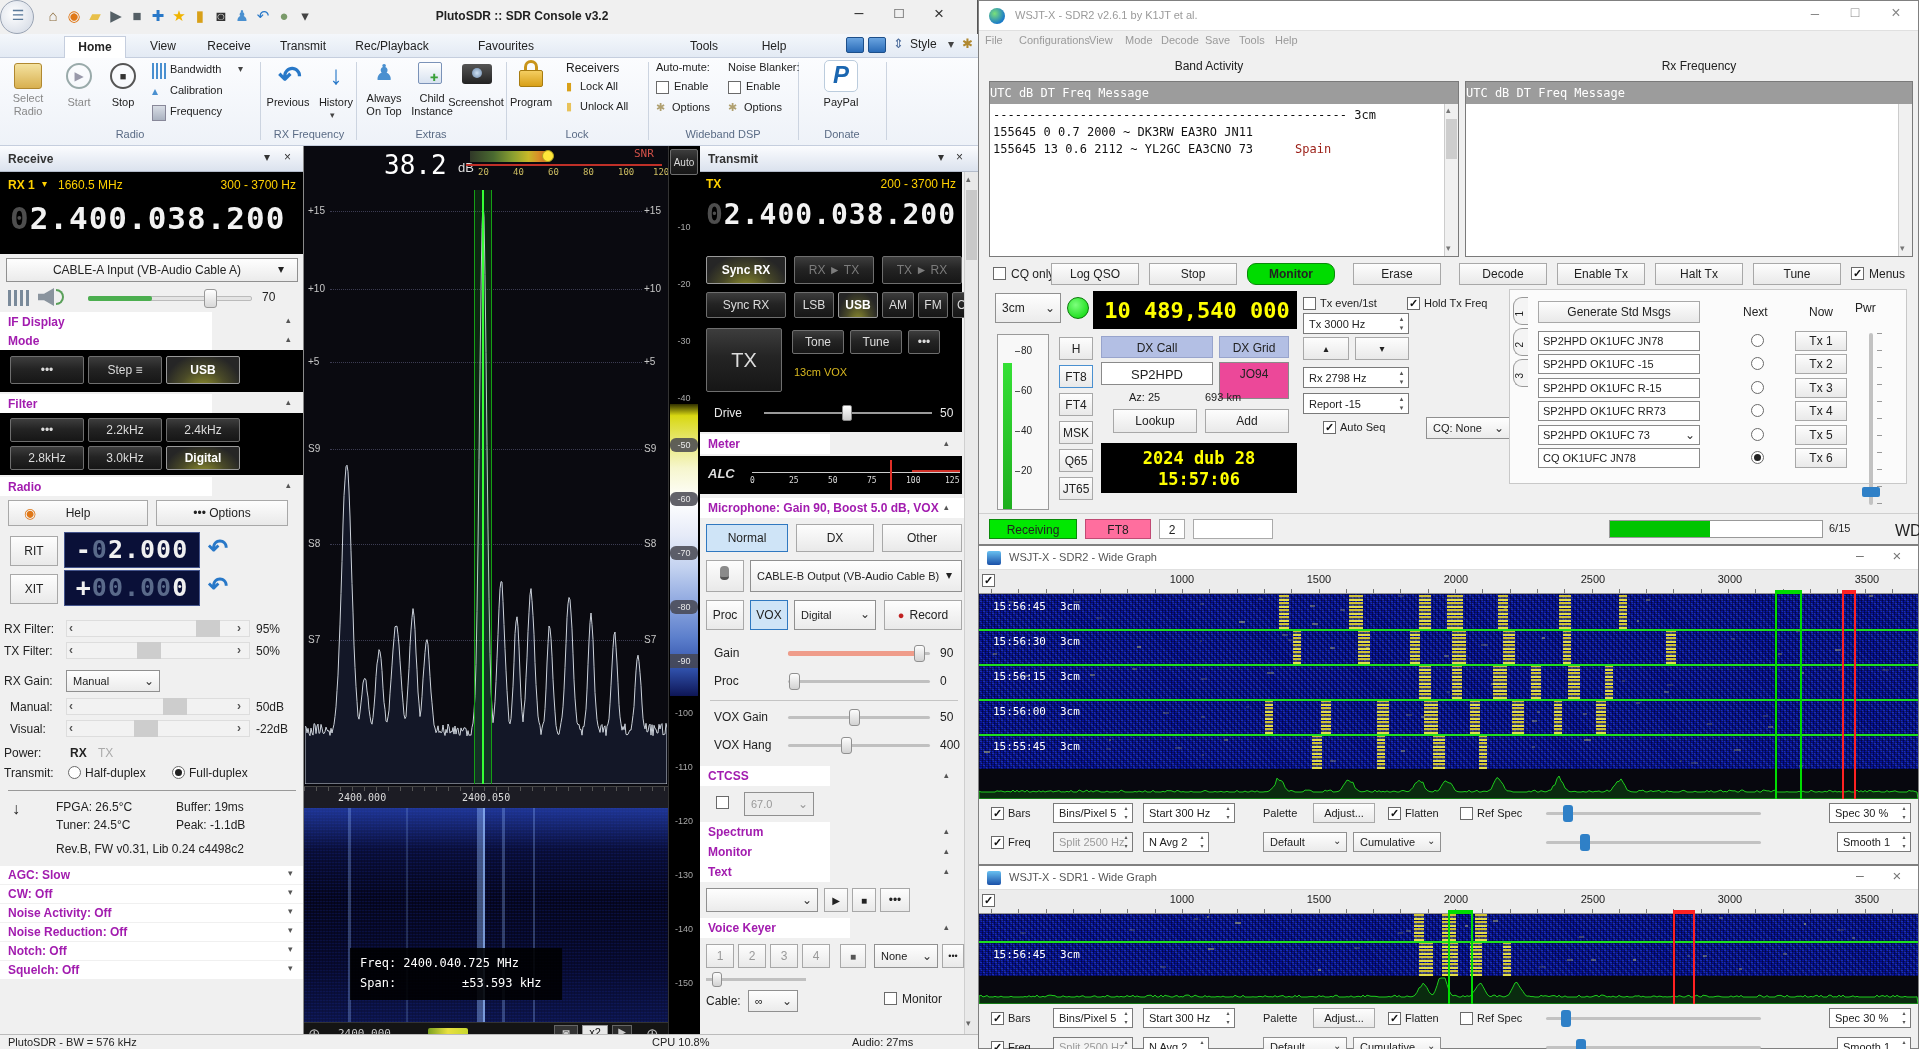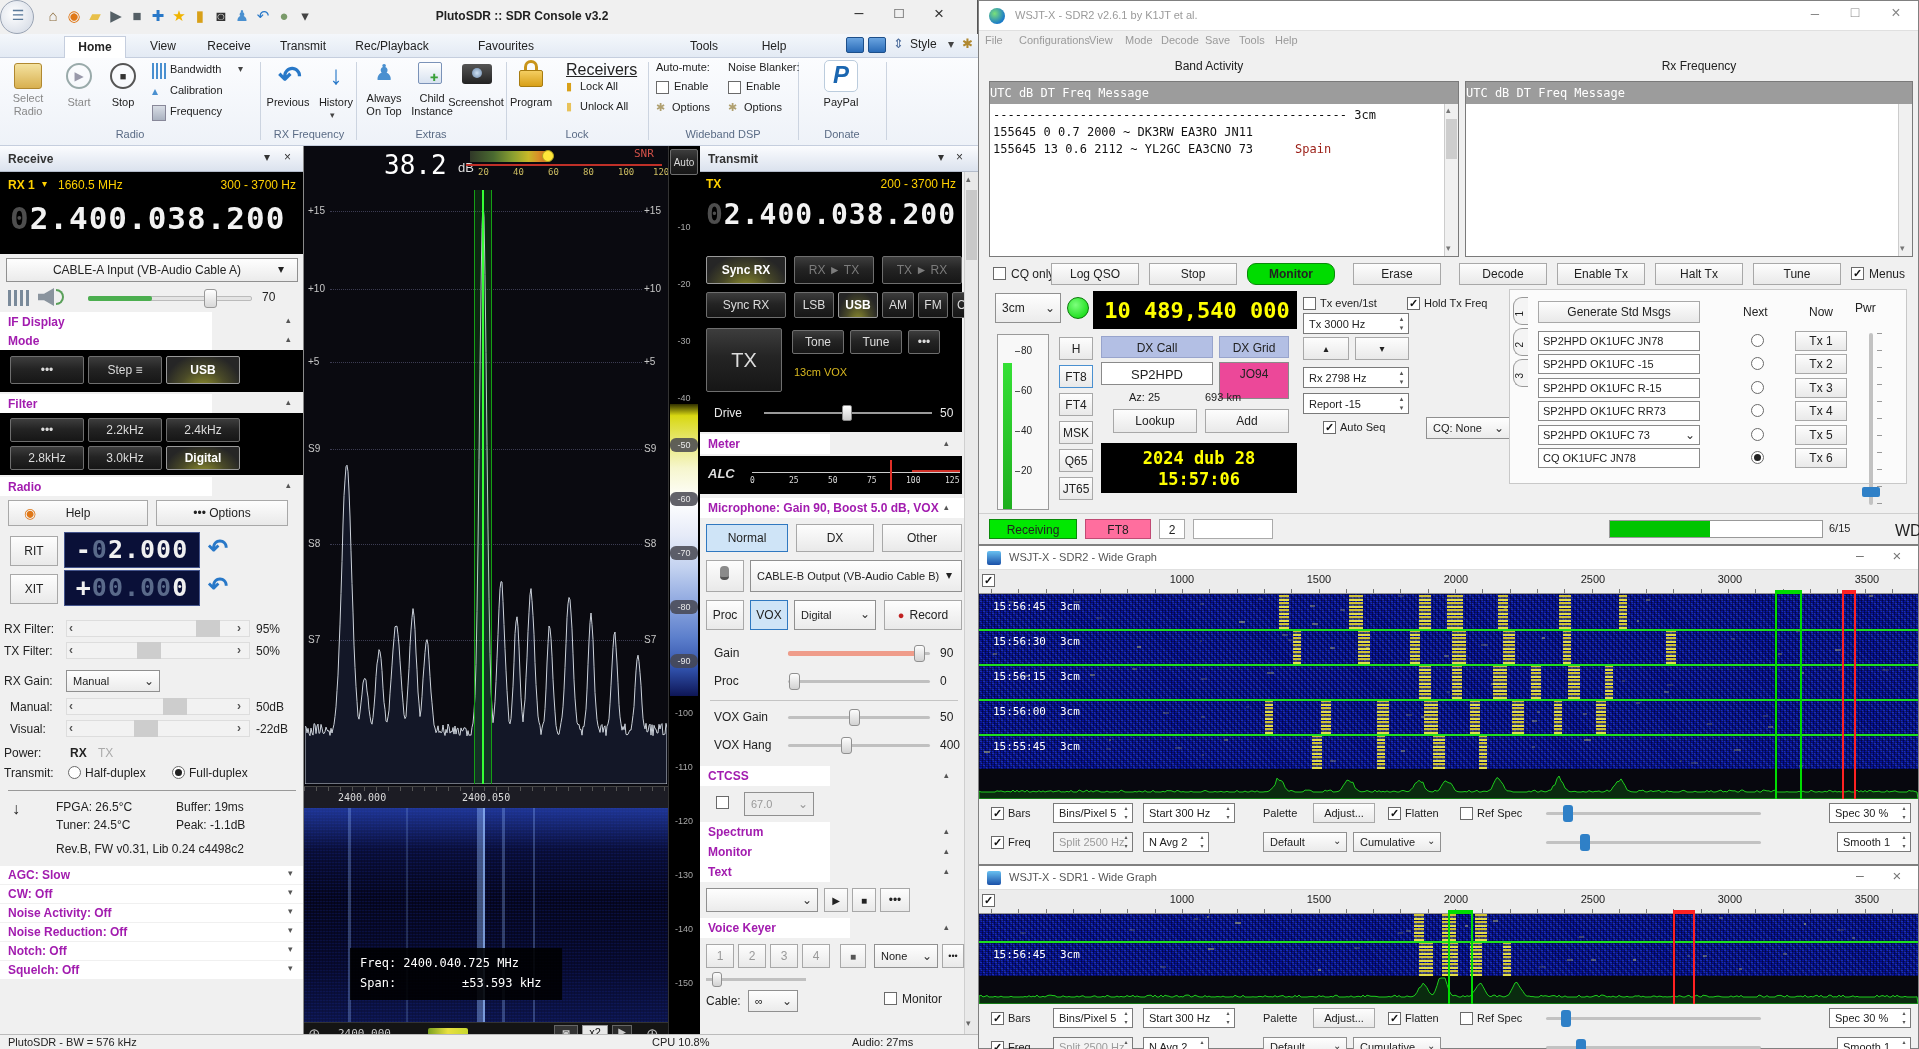--- a/index.html
+++ b/index.html
@@ -98,21 +98,21 @@
       <div class="lbl" style="position: absolute; left: 360px; top: 92px; width: 48px; height: 30px; text-align: center; font-size: 11px; white-space: normal; line-height: 13px;">Always On Top</div>
       <div style="position: absolute; left: 418px; top: 62px; width: 24px; height: 22px; background: linear-gradient(rgb(254, 254, 254), rgb(216, 226, 240)); border: 1px solid rgb(122, 146, 184); border-radius: 2px;"></div>
       <div class="lbl" style="position: absolute; left: 430px; top: 72px; width: 12px; height: 12px; color: rgb(58, 160, 58); font-size: 10px;">✚</div>
       <div class="lbl" style="position: absolute; left: 408px; top: 92px; width: 48px; height: 30px; text-align: center; font-size: 11px; white-space: normal; line-height: 13px;">Child Instance</div>
       <div style="position: absolute; left: 462px; top: 64px; width: 30px; height: 20px; background: linear-gradient(rgb(85, 85, 85), rgb(34, 34, 34)); border-radius: 3px;"></div>
       <div style="position: absolute; left: 472px; top: 68px; width: 10px; height: 10px; background: radial-gradient(circle, rgb(207, 226, 244), rgb(106, 134, 168)); border-radius: 50%;"></div>
       <div class="lbl" style="position: absolute; left: 444px; top: 96px; width: 64px; height: 14px; text-align: center; font-size: 11px;">Screenshot</div>
       <div style="position: absolute; left: 524px; top: 60px; width: 14px; height: 12px; border-top: 3px solid rgb(200, 148, 26); border-right: 3px solid rgb(200, 148, 26); border-left: 3px solid rgb(200, 148, 26); border-image: initial; border-bottom: none; border-radius: 8px 8px 0px 0px;"></div>
       <div style="position: absolute; left: 519px; top: 70px; width: 24px; height: 17px; background: linear-gradient(rgb(244, 206, 98), rgb(216, 160, 24)); border: 1px solid rgb(168, 124, 16); border-radius: 2px;"></div>
       <div class="lbl" style="position: absolute; left: 508px; top: 96px; width: 46px; height: 14px; text-align: center; font-size: 11px;">Program</div>
-      <div class="lbl" style="position: absolute; left: 566px; top: 61px; width: 70px; height: 14px; font-size: 16px; text-decoration: underline;">Receivers</div>
+      <div class="lbl" style="position: absolute; left: 566px; top: 61px; width: 70px; height: 14px; font-size: 12px;">Receivers</div>
       <div class="lbl" style="position: absolute; left: 566px; top: 80px; width: 10px; height: 14px; color: rgb(216, 160, 24); font-size: 11px;">▮</div>
       <div class="lbl" style="position: absolute; left: 580px; top: 80px; width: 56px; height: 14px; font-size: 11px;">Lock All</div>
       <div class="lbl" style="position: absolute; left: 566px; top: 100px; width: 10px; height: 14px; color: rgb(232, 194, 90); font-size: 11px;">▮</div>
       <div class="lbl" style="position: absolute; left: 580px; top: 100px; width: 62px; height: 14px; font-size: 11px;">Unlock All</div>
       <div class="lbl" style="position: absolute; left: 656px; top: 61px; width: 66px; height: 14px; font-size: 11px;">Auto-mute:</div>
       <div class="cbx" style="position: absolute; left: 656px; top: 81px;"></div>
       <div class="lbl" style="position: absolute; left: 674px; top: 80px; width: 46px; height: 14px; font-size: 11px;">Enable</div>
       <div class="lbl" style="position: absolute; left: 656px; top: 101px; width: 12px; height: 14px; color: rgb(176, 160, 112); font-size: 11px;">✱</div>
       <div class="lbl" style="position: absolute; left: 672px; top: 101px; width: 48px; height: 14px; font-size: 11px;">Options</div>
       <div class="lbl" style="position: absolute; left: 728px; top: 61px; width: 80px; height: 14px; font-size: 11px;">Noise Blanker:</div>
@@ -289,21 +289,21 @@
       <div class="dbtn" style="position: absolute; left: 670px; top: 149px; width: 28px; height: 26px; font-size: 10px;">Auto</div>
       <div class="lbl" style="position: absolute; left: 671px; top: 222px; width: 26px; height: 12px; color: rgb(168, 168, 168); font-size: 9px; text-align: center;">-10</div>
       <div class="lbl" style="position: absolute; left: 671px; top: 279px; width: 26px; height: 12px; color: rgb(168, 168, 168); font-size: 9px; text-align: center;">-20</div>
       <div class="lbl" style="position: absolute; left: 671px; top: 336px; width: 26px; height: 12px; color: rgb(168, 168, 168); font-size: 9px; text-align: center;">-30</div>
       <div class="lbl" style="position: absolute; left: 671px; top: 393px; width: 26px; height: 12px; color: rgb(168, 168, 168); font-size: 9px; text-align: center;">-40</div>
       <div style="position: absolute; left: 670px; top: 404px; width: 28px; height: 292px; background: linear-gradient(rgb(48, 47, 0) 0%, rgb(216, 216, 18) 4%, rgb(232, 232, 120) 13%, rgb(246, 246, 206) 22%, rgb(255, 255, 255) 33%, rgb(230, 235, 248) 45%, rgb(195, 210, 240) 56%, rgb(143, 168, 224) 68%, rgb(92, 127, 204) 80%, rgb(47, 79, 168) 91%, rgb(14, 22, 86) 100%);"></div>
       <div class="lbl" style="position: absolute; left: 670px; top: 438px; width: 28px; height: 14px; color: rgb(232, 232, 232); font-size: 9px; text-align: center; background: rgba(70, 70, 80, 0.85); border-radius: 6px; line-height: 14px;">-50</div>
       <div class="lbl" style="position: absolute; left: 670px; top: 492px; width: 28px; height: 14px; color: rgb(232, 232, 232); font-size: 9px; text-align: center; background: rgba(70, 70, 80, 0.85); border-radius: 6px; line-height: 14px;">-60</div>
       <div class="lbl" style="position: absolute; left: 670px; top: 546px; width: 28px; height: 14px; color: rgb(232, 232, 232); font-size: 9px; text-align: center; background: rgba(70, 70, 80, 0.85); border-radius: 6px; line-height: 14px;">-70</div>
       <div class="lbl" style="position: absolute; left: 670px; top: 600px; width: 28px; height: 14px; color: rgb(232, 232, 232); font-size: 9px; text-align: center; background: rgba(70, 70, 80, 0.85); border-radius: 6px; line-height: 14px;">-80</div>
-      <div class="lbl" style="position: absolute; left: 670px; top: 654px; width: 28px; height: 14px; color: rgb(232, 232, 232); font-size: 9px; text-align: center; background: rgba(70, 70, 80, 0.85); border-radius: 7px; line-height: 14px;">-90</div>
+      <div class="lbl" style="position: absolute; left: 670px; top: 654px; width: 28px; height: 14px; color: rgb(232, 232, 232); font-size: 9px; text-align: center; background: rgba(70, 70, 80, 0.85); border-radius: 0; line-height: 14px;">-90</div>
       <div class="lbl" style="position: absolute; left: 669px; top: 708px; width: 30px; height: 12px; color: rgb(168, 168, 168); font-size: 9px; text-align: center;">-100</div>
       <div class="lbl" style="position: absolute; left: 669px; top: 762px; width: 30px; height: 12px; color: rgb(168, 168, 168); font-size: 9px; text-align: center;">-110</div>
       <div class="lbl" style="position: absolute; left: 669px; top: 816px; width: 30px; height: 12px; color: rgb(168, 168, 168); font-size: 9px; text-align: center;">-120</div>
       <div class="lbl" style="position: absolute; left: 669px; top: 870px; width: 30px; height: 12px; color: rgb(168, 168, 168); font-size: 9px; text-align: center;">-130</div>
       <div class="lbl" style="position: absolute; left: 669px; top: 924px; width: 30px; height: 12px; color: rgb(168, 168, 168); font-size: 9px; text-align: center;">-140</div>
       <div class="lbl" style="position: absolute; left: 669px; top: 978px; width: 30px; height: 12px; color: rgb(168, 168, 168); font-size: 9px; text-align: center;">-150</div>
       <div class="phdr" style="position: absolute; left: 700px; top: 146px; width: 278px; height: 26px;">Transmit</div>
       <div class="lbl" style="position: absolute; left: 938px; top: 150px; width: 14px; height: 16px; color: rgb(51, 51, 51);">▾</div>
       <div class="lbl" style="position: absolute; left: 956px; top: 150px; width: 14px; height: 16px; color: rgb(51, 51, 51);">×</div>
       <div style="position: absolute; left: 700px; top: 172px; width: 262px; height: 260px; background: rgb(0, 0, 0);"></div>

